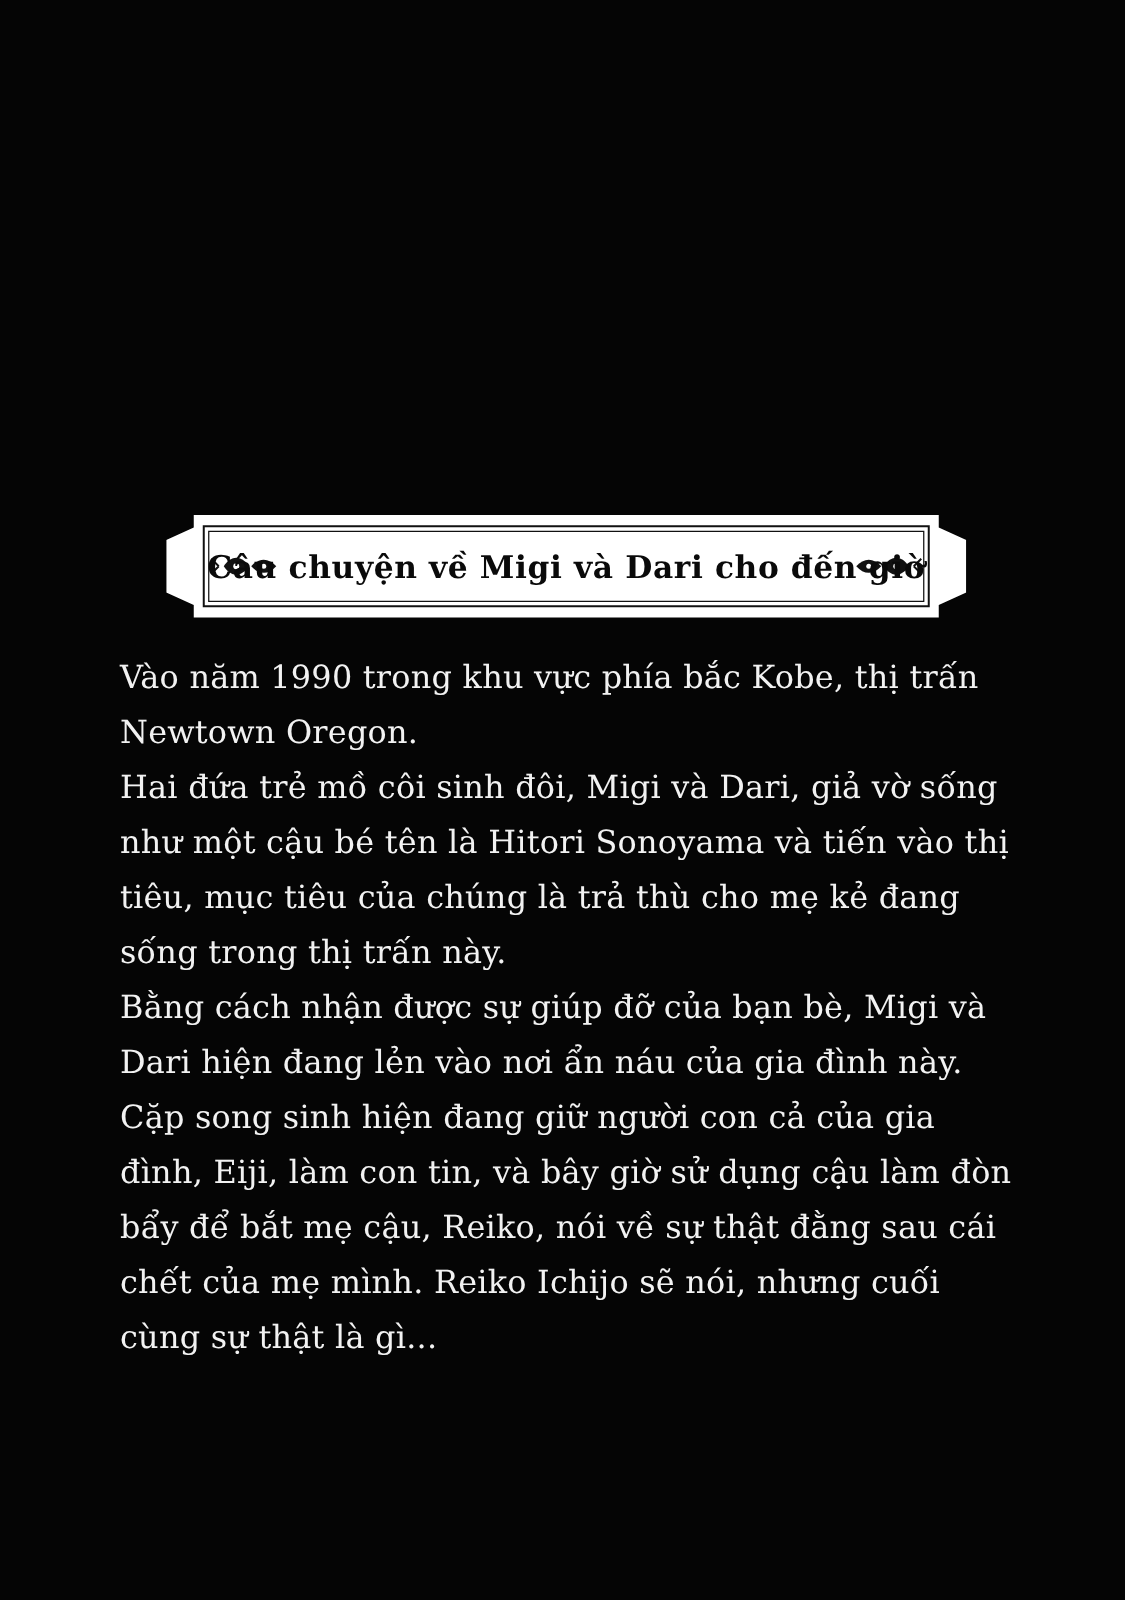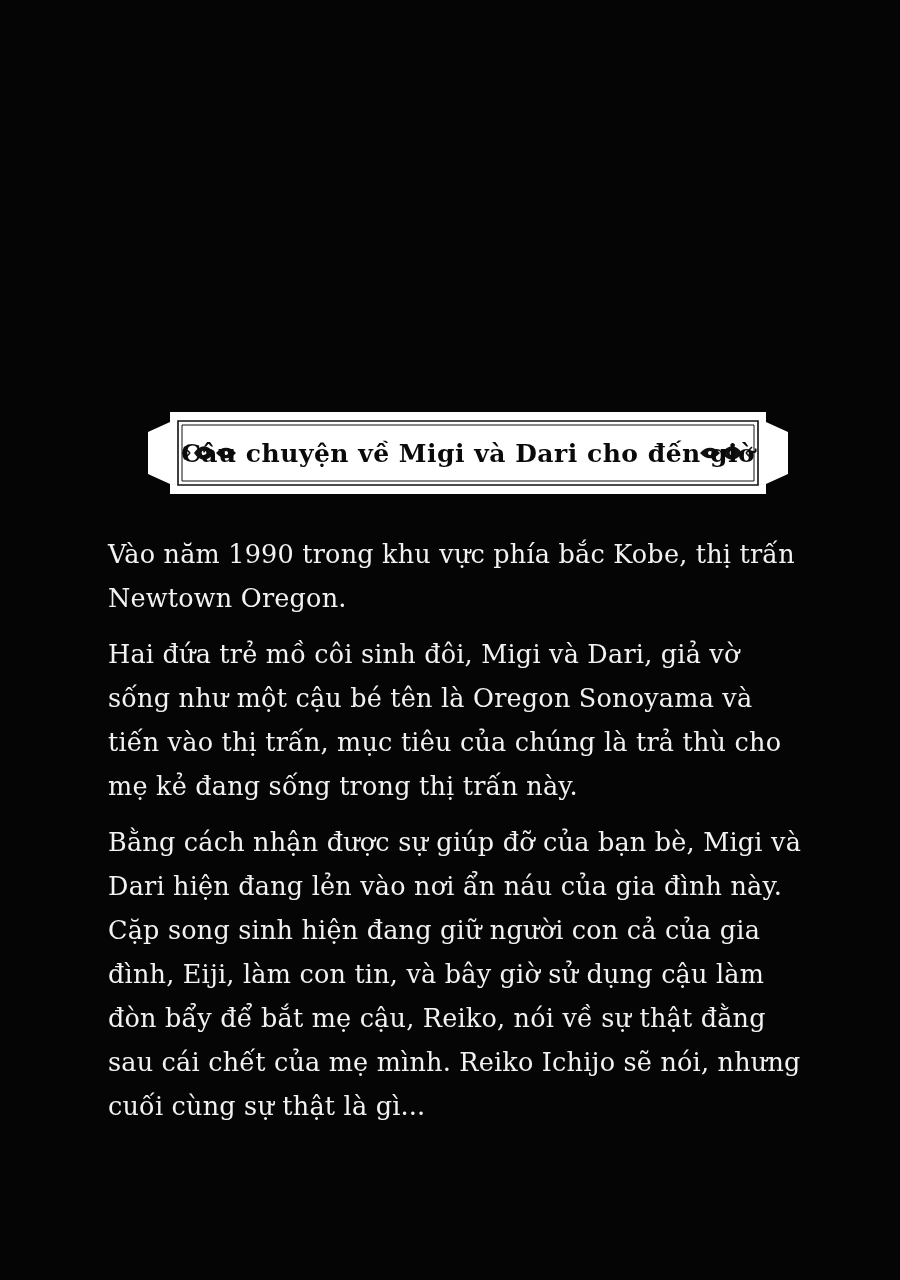--- a/index.html
+++ b/index.html
@@ -16,21 +16,21 @@
   .page {
     position: relative;
     width: 900px;
     height: 1280px;
     background: #050505;
   }
 
   
   .banner-wrap {
     position: absolute;
-    left: 148px;
+    left: 133px;
     top: 408px;
     width: 664px;
     height: 90px;
   }
   .banner-svg {
     display: block;
     width: 640px;
     height: 90px;
   }
   .banner-title {
@@ -57,21 +57,21 @@
     left: 96px;
     top: 520px;
     width: 720px;
     color: #f2f2f2;
     font-family: "DejaVu Serif", serif;
     font-size: 25.5px;
     line-height: 44px;
     letter-spacing: 0.2px;
   }
   .para {
-    margin: 12px;
+    margin: 0;
     padding: 0;
   }
 </style>
 </head>
 <body>
 
 <div class="page">
 
   <div class="banner-wrap">
     <svg class="banner-svg" viewBox="0 0 640 90" xmlns="http://www.w3.org/2000/svg">
@@ -95,17 +95,17 @@
         <path d="M572,45 C566,38 558,38 552,45 C558,52 566,52 572,45 Z"></path>
         <circle cx="562" cy="45" r="2" fill="#ffffff"></circle>
         <path d="M598,45 L604,39 M598,45 L604,51" stroke="#111111" stroke-width="1.6" fill="none"></path>
       </g>
     </svg>
     <div class="banner-title">Câu chuyện về Migi và Dari cho đến giờ</div>
   </div>
 
   <div class="body-text">
     <p class="para">Vào năm 1990 trong khu vực phía bắc Kobe, thị trấn Newtown Oregon.</p>
-    <p class="para">Hai đứa trẻ mồ côi sinh đôi, Migi và Dari, giả vờ sống như một cậu bé tên là Oregon Sonoyama và tiến vào thị trấn, mục tiêu của chúng là trả thù cho mẹ kẻ đang sống trong thị trấn này.</p>
+    <p class="para">Hai đứa trẻ mồ côi sinh đôi, Migi và Dari, giả vờ sống như một cậu bé tên là Hitori Sonoyama và tiến vào thị tiêu, mục tiêu của chúng là trả thù cho mẹ kẻ đang sống trong thị trấn này.</p>
     <p class="para">Bằng cách nhận được sự giúp đỡ của bạn bè, Migi và Dari hiện đang lẻn vào nơi ẩn náu của gia đình này. Cặp song sinh hiện đang giữ người con cả của gia đình, Eiji, làm con tin, và bây giờ sử dụng cậu làm đòn bẩy để bắt mẹ cậu, Reiko, nói về sự thật đằng sau cái chết của mẹ mình. Reiko Ichijo sẽ nói, nhưng cuối cùng sự thật là gì...</p>
   </div>
 
 </div>
 
 </body></html>

